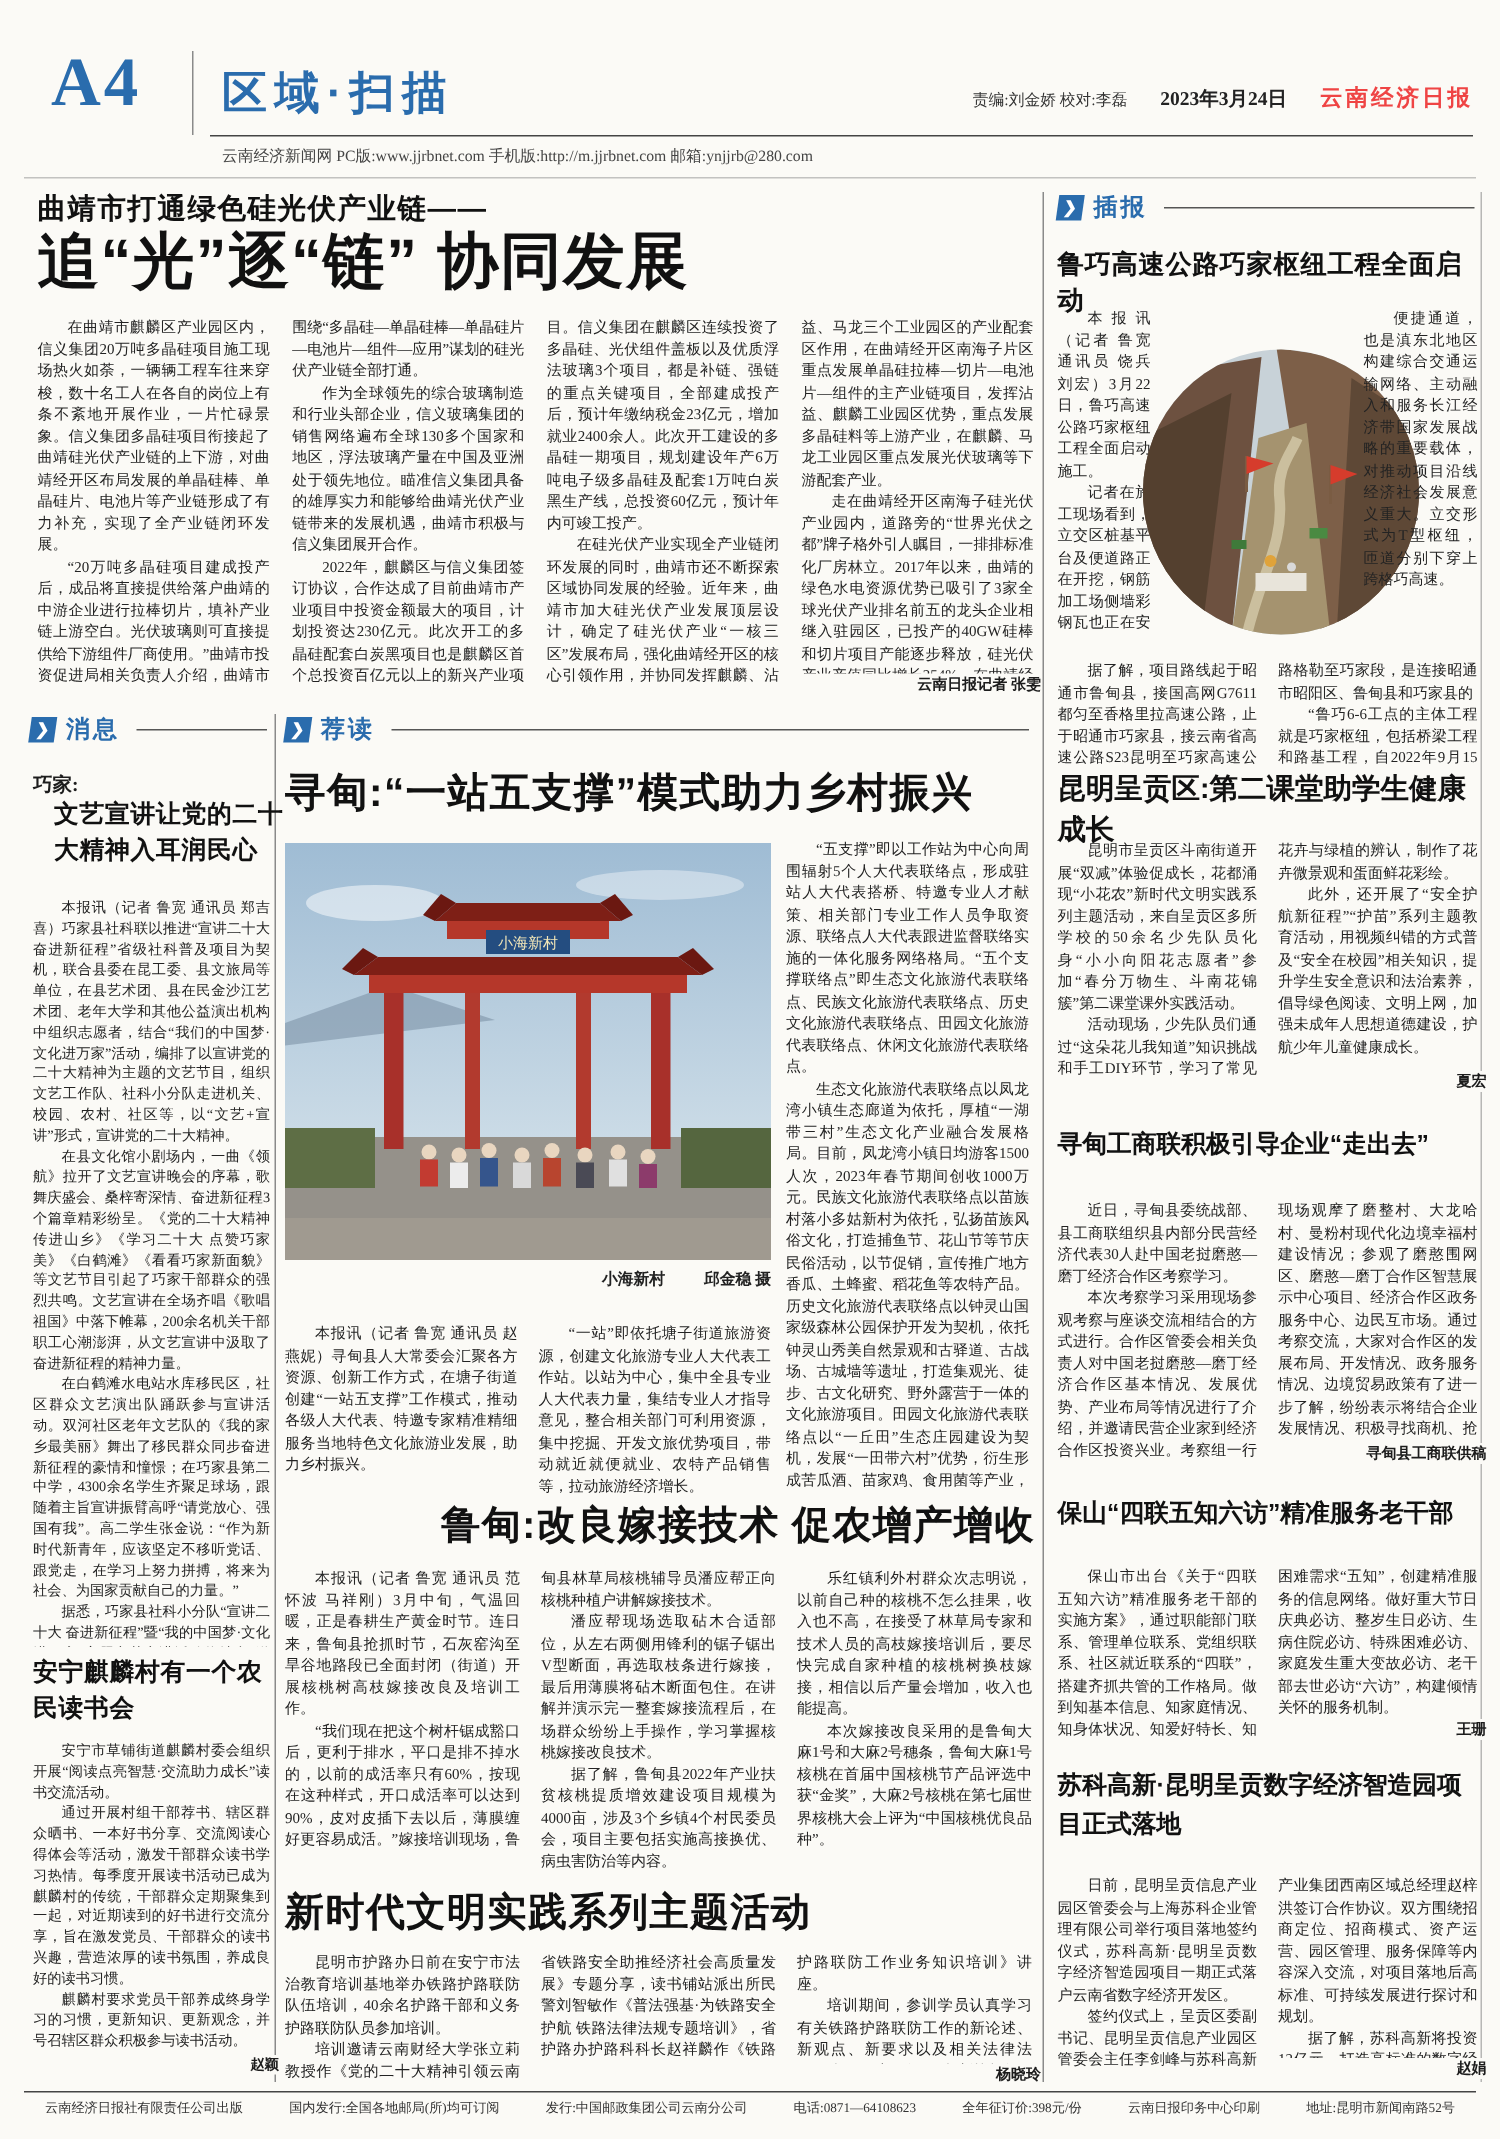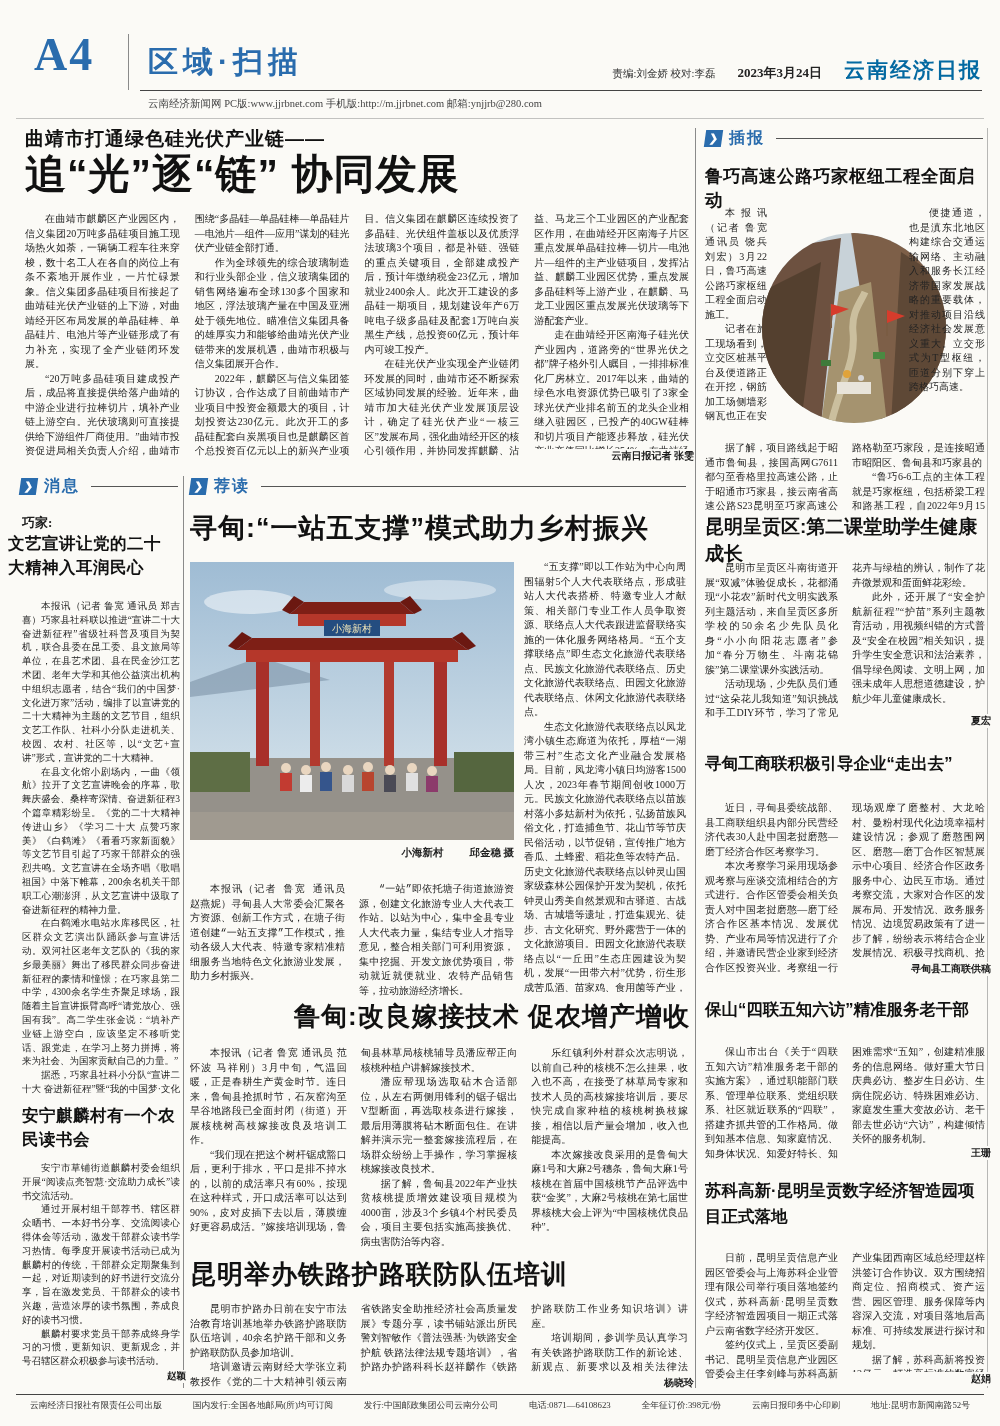--- a/index.html
+++ b/index.html
@@ -7,21 +7,21 @@
         font-family:"Liberation Serif",serif;color:#1c1c1c;overflow:hidden;}
   .abs{position:absolute;}
   .hei{font-family:"Liberation Sans",sans-serif;font-weight:bold;color:#111;}
   .blue{color:#2a6cad;}
   
   .edition{font-size:46px;font-weight:bold;color:#2a6cad;font-family:"Liberation Serif",serif;letter-spacing:2px;}
   .secname{font-size:30px;letter-spacing:5px;color:#2a6cad;}
   .hdr-meta{display:flex;gap:22px;align-items:baseline;}
   .hdr-meta .ed{font-size:10.5px;color:#333;}
   .hdr-meta .dt{font-size:13px;font-weight:bold;color:#222;}
-  .hdr-meta .paper{font-size:21px;font-weight:bold;color:#0369a1;letter-spacing:2px;}
+  .hdr-meta .paper{font-size:15px;font-weight:bold;color:#ef4444;letter-spacing:2px;}
   .infoline{font-size:10.5px;color:#444;}
   .rule{background:#8a8a8a;}
   .rule-dark{background:#444;}
   
   .sec-hd{display:flex;align-items:center;gap:7px;}
   .sec-icon{width:17px;height:17px;background:#2a6cad;color:#fff;display:flex;align-items:center;justify-content:center;
             font-size:11px;font-weight:bold;font-family:"Liberation Sans",sans-serif;transform:skewX(-8deg);}
   .sec-label{font-size:16px;font-weight:bold;color:#2a6cad;letter-spacing:2px;font-family:"Liberation Sans",sans-serif;}
   .sec-line{flex:1;height:1px;background:#555;margin-left:4px;}
   
@@ -74,25 +74,25 @@
   <div class="abs rule" style="left:183px;top:476px;width:1px;height:912px;"></div>
   <div class="abs rule" style="left:695px;top:128px;width:1px;height:1260px;"></div>
   <div class="abs rule" style="left:987px;top:128px;width:1px;height:1260px;opacity:.6;"></div>
 
   <div class="abs sec-hd" style="left:20px;top:476px;width:158px;">
     <span class="sec-icon">❯</span>
     <span class="sec-label">消息</span>
     <span class="sec-line"></span>
   </div>
   <div class="abs loc-kicker" style="left:22px;top:514px;">巧家:</div>
-  <div class="abs hei t-md" style="left:8px;top:532px;width:158px;">文艺宣讲让党的二十大精神入耳润民心</div>
+  <div class="abs hei t-md" style="left:36px;top:532px;width:158px;">文艺宣讲让党的二十大精神入耳润民心</div>
   <div class="abs body-sm" style="left:22px;top:600px;width:158px;height:498px;">
       <p class="para">本报讯（记者 鲁宽 通讯员 郑吉喜）巧家县社科联以推进“宣讲二十大 奋进新征程”省级社科普及项目为契机，联合县委在昆工委、县文旅局等单位，在县艺术团、县在民金沙江艺术团、老年大学和其他公益演出机构中组织志愿者，结合“我们的中国梦·文化进万家”活动，编排了以宣讲党的二十大精神为主题的文艺节目，组织文艺工作队、社科小分队走进机关、校园、农村、社区等，以“文艺+宣讲”形式，宣讲党的二十大精神。</p>
       <p class="para">在县文化馆小剧场内，一曲《领航》拉开了文艺宣讲晚会的序幕，歌舞庆盛会、桑梓寄深情、奋进新征程3个篇章精彩纷呈。《党的二十大精神传进山乡》《学习二十大 点赞巧家美》《白鹤滩》《看看巧家新面貌》等文艺节目引起了巧家干部群众的强烈共鸣。文艺宣讲在全场齐唱《歌唱祖国》中落下帷幕，200余名机关干部职工心潮澎湃，从文艺宣讲中汲取了奋进新征程的精神力量。</p>
-      <p class="para">在白鹤滩水电站水库移民区，社区群众文艺演出队踊跃参与宣讲活动。双河社区老年文艺队的《我的家乡最美丽》舞出了移民群众同步奋进新征程的豪情和憧憬；在巧家县第二中学，4300余名学生齐聚足球场，跟随着主旨宣讲振臂高呼“请党放心、强国有我”。高二学生张金说：“填补产业链上游空白，应该坚定不移听党话、跟党走，在学习上努力拼搏，将来为社会、为国家贡献自己的力量。”</p>
+      <p class="para">在白鹤滩水电站水库移民区，社区群众文艺演出队踊跃参与宣讲活动。双河社区老年文艺队的《我的家乡最美丽》舞出了移民群众同步奋进新征程的豪情和憧憬；在巧家县第二中学，4300余名学生齐聚足球场，跟随着主旨宣讲振臂高呼“请党放心、强国有我”。高二学生张金说：“作为新时代新青年，应该坚定不移听党话、跟党走，在学习上努力拼搏，将来为社会、为国家贡献自己的力量。”</p>
       <p class="para">据悉，巧家县社科小分队“宣讲二十大 奋进新征程”暨“我的中国梦·文化进万家”主题文艺宣讲活动将结合“送戏下乡”工作开展，在全县演出不少于100场，将党的创新理论送到田间地头，送进千家万户。</p>
     </div>
   <div class="abs body-sm" style="left:22px;top:1162px;width:158px;height:206px;">
       <p class="para">安宁市草铺街道麒麟村委会组织开展“阅读点亮智慧·交流助力成长”读书交流活动。</p>
       <p class="para">通过开展村组干部荐书、辖区群众晒书、一本好书分享、交流阅读心得体会等活动，激发干部群众读书学习热情。每季度开展读书活动已成为麒麟村的传统，干部群众定期聚集到一起，对近期读到的好书进行交流分享，旨在激发党员、干部群众的读书兴趣，营造浓厚的读书氛围，养成良好的读书习惯。</p>
       <p class="para">麒麟村要求党员干部养成终身学习的习惯，更新知识、更新观念，并号召辖区群众积极参与读书活动。</p>
     </div>
   <div class="abs hei t-md" style="left:22px;top:1104px;width:158px;">安宁麒麟村有一个农民读书会</div>
   <div class="abs sign" style="left:22px;top:1370px;width:158px;font-size:9.5px;">赵颖</div>
 
@@ -153,41 +153,41 @@
         <circle cx="242" cy="209" r="5" fill="#e9d6c0"></circle>
           <rect x="236" y="214" width="12" height="16" fill="#8c3b6b"></rect>
       </g>
       <rect x="0" y="250" width="324" height="28" fill="#a09a90"></rect>
     </svg>
   </div>
   <div class="abs caption" style="left:190px;top:846px;width:324px;">
     <span>小海新村</span>
     <span>邱金稳  摄</span>
   </div>
-  <div class="abs body-txt cols2" style="left:190px;top:872px;width:324px;height:120px;font-family:Liberation Mono, monospace;">
+  <div class="abs body-txt cols2" style="left:190px;top:872px;width:324px;height:120px;">
       <p class="para">本报讯（记者 鲁宽 通讯员 赵燕妮）寻甸县人大常委会汇聚各方资源、创新工作方式，在塘子街道创建“一站五支撑”工作模式，推动各级人大代表、特邀专家精准精细服务当地特色文化旅游业发展，助力乡村振兴。</p>
       <p class="para">“一站”即依托塘子街道旅游资源，创建文化旅游专业人大代表工作站。以站为中心，集中全县专业人大代表力量，集结专业人才指导意见，整合相关部门可利用资源，集中挖掘、开发文旅优势项目，带动就近就便就业、农特产品销售等，拉动旅游经济增长。</p>
     </div>
   <div class="abs body-txt" style="left:524px;top:560px;width:162px;height:432px;">
       <p class="para">“五支撑”即以工作站为中心向周围辐射5个人大代表联络点，形成驻站人大代表搭桥、特邀专业人才献策、相关部门专业工作人员争取资源、联络点人大代表跟进监督联络实施的一体化服务网络格局。“五个支撑联络点”即生态文化旅游代表联络点、民族文化旅游代表联络点、历史文化旅游代表联络点、田园文化旅游代表联络点、休闲文化旅游代表联络点。</p>
       <p class="para">生态文化旅游代表联络点以凤龙湾小镇生态廊道为依托，厚植“一湖带三村”生态文化产业融合发展格局。目前，凤龙湾小镇日均游客1500人次，2023年春节期间创收1000万元。民族文化旅游代表联络点以苗族村落小多姑新村为依托，弘扬苗族风俗文化，打造捕鱼节、花山节等节庆民俗活动，以节促销，宣传推广地方香瓜、土蜂蜜、稻花鱼等农特产品。历史文化旅游代表联络点以钟灵山国家级森林公园保护开发为契机，依托钟灵山秀美自然景观和古驿道、古战场、古城墙等遗址，打造集观光、徒步、古文化研究、野外露营于一体的文化旅游项目。田园文化旅游代表联络点以“一丘田”生态庄园建设为契机，发展“一田带六村”优势，衍生形成苦瓜酒、苗家鸡、食用菌等产业，推动民宿业、庭院经济发展。2022年，以“一丘田”为主的旅游点吸引游客19.8万人次，苦瓜酒等农副产业创收7万余元。休闲文化旅游代表联络点以塘子社区天然硫磺温泉为依托，发展星河温泉小镇、温泉泉眼浴堂等康养文旅项目，同时丰富卡丁车、赛马、越野摩托等休闲运动项目。</p>
     </div>
 
   <div class="abs hei t-lg" style="left:190px;top:1000px;width:500px;text-align:right;">鲁甸:改良嫁接技术  促农增产增收</div>
   <div class="abs body-txt cols3" style="left:190px;top:1046px;width:498px;height:204px;">
       <p class="para">本报讯（记者 鲁宽 通讯员 范怀波 马祥刚）3月中旬，气温回暖，正是春耕生产黄金时节。连日来，鲁甸县抢抓时节，石灰窑沟至旱谷地路段已全面封闭（街道）开展核桃树高枝嫁接改良及培训工作。</p>
       <p class="para">“我们现在把这个树杆锯成豁口后，更利于排水，平口是排不掉水的，以前的成活率只有60%，按现在这种样式，开口成活率可以达到90%，皮对皮插下去以后，薄膜缠好更容易成活。”嫁接培训现场，鲁甸县林草局核桃辅导员潘应帮正向核桃种植户讲解嫁接技术。</p>
       <p class="para">潘应帮现场选取砧木合适部位，从左右两侧用锋利的锯子锯出V型断面，再选取枝条进行嫁接，最后用薄膜将砧木断面包住。在讲解并演示完一整套嫁接流程后，在场群众纷纷上手操作，学习掌握核桃嫁接改良技术。</p>
       <p class="para">据了解，鲁甸县2022年产业扶贫核桃提质增效建设项目规模为4000亩，涉及3个乡镇4个村民委员会，项目主要包括实施高接换优、病虫害防治等内容。</p>
       <p class="para">乐红镇利外村群众次志明说，以前自己种的核桃不怎么挂果，收入也不高，在接受了林草局专家和技术人员的高枝嫁接培训后，要尽快完成自家种植的核桃树换枝嫁接，相信以后产量会增加，收入也能提高。</p>
       <p class="para">本次嫁接改良采用的是鲁甸大麻1号和大麻2号穗条，鲁甸大麻1号核桃在首届中国核桃节产品评选中获“金奖”，大麻2号核桃在第七届世界核桃大会上评为“中国核桃优良品种”。</p>
       <p class="para">据悉，鲁甸县现种植核桃达85万亩，品种改良后，原本挂果率低且品质一般的核桃将被替换，核桃种植效益将大幅提升。“今年已开展高枝嫁接4000亩，年内还要嫁接5000亩，一般的核桃干果在市场上售价3元/市斤，嫁接后的大麻核桃售价可达10元/市斤。下一步，我们将扩大嫁接改良规模，加强技术改良和精细化管理，充分发挥现代林业的经济效能，盘活森林资源，实现生态保护和农民增收。”县林草局副局长陈林说。</p>
     </div>
 
-  <div class="abs hei t-lg" style="left:190px;top:1258px;width:500px;">昆明举办铁路护路联防队伍培训</div>
+  <div class="abs hei t-lg" style="left:190px;top:1258px;width:500px;">新时代文明实践系列主题活动</div>
   <div class="abs body-txt cols3" style="left:190px;top:1302px;width:498px;height:90px;">
       <p class="para">昆明市护路办日前在安宁市法治教育培训基地举办铁路护路联防队伍培训，40余名护路干部和义务护路联防队员参加培训。</p>
       <p class="para">培训邀请云南财经大学张立莉教授作《党的二十大精神引领云南省铁路安全助推经济社会高质量发展》专题分享，读书铺站派出所民警刘智敏作《普法强基·为铁路安全护航 铁路法律法规专题培训》，省护路办护路科科长赵祥麟作《铁路护路联防工作业务知识培训》讲座。</p>
       <p class="para">培训期间，参训学员认真学习有关铁路护路联防工作的新论述、新观点、新要求以及相关法律法规，表示将充分运用从培训中学到的知识，指导具体工作实践，不断提升自身业务水平，合力推动昆明市铁路护路联防工作迈上新台阶。</p>
     </div>
   <div class="abs sign" style="left:524px;top:1376px;width:164px;">杨晓玲</div>
 
   <div class="abs sec-hd" style="left:705px;top:128px;width:278px;">
     <span class="sec-icon">❯</span>
     <span class="sec-label">插报</span>

